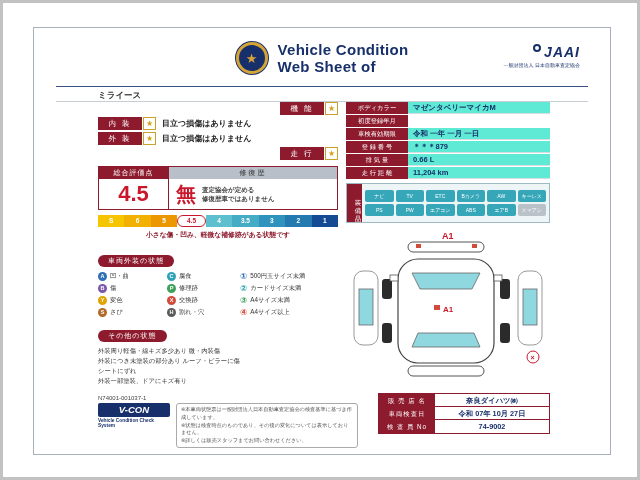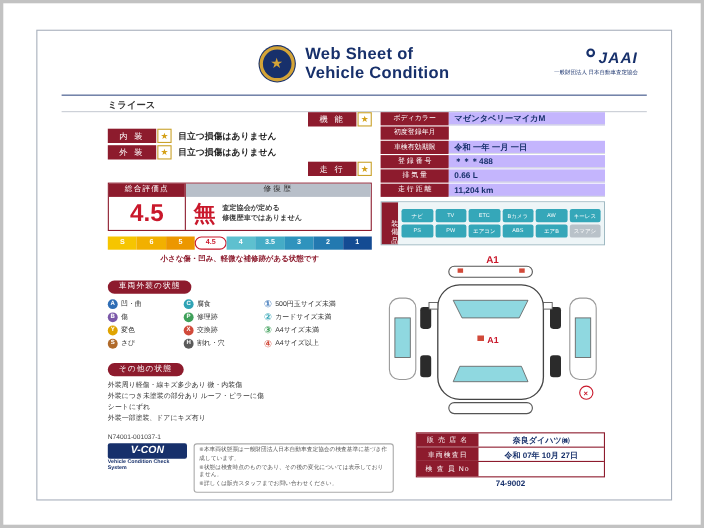--- a/index.html
+++ b/index.html
@@ -45,21 +45,21 @@
 
   
   .scale { display:flex; margin-top:5px; height:12px; }
   .seg { flex:1; color:#fff; font-size:6.5px; font-weight:bold; text-align:center; line-height:12px; }
   .seg.active { color:#c9182b; border:1px solid #c9182b; border-radius:7px; line-height:10px; }
   .scale-note { margin-top:3px; font-size:6.8px; color:#8d1b2d; text-align:center; font-weight:bold; }
 
   
   .info-row { display:flex; height:12px; margin-bottom:1px; }
   .info-label { width:62px; background:#8d1b2d; color:#fff; font-size:6.3px; line-height:12px; text-align:center; }
-  .info-value { flex:1; background:#c4b5fd; border-bottom:1px solid #d7dbe2; font-size:7.5px; line-height:12px; color:#17306b; padding-left:5px; font-weight:bold; }
+  .info-value { flex:1; background:#5eead4; border-bottom:1px solid #d7dbe2; font-size:7.5px; line-height:12px; color:#17306b; padding-left:5px; font-weight:bold; }
 
   
   .equip { display:flex; margin-top:4px; border:1px solid #9fb9c2; height:40px; }
   .equip-label { width:15px; background:#8d1b2d; color:#fff; writing-mode:vertical-rl; font-size:6.5px; letter-spacing:3px; text-align:center; }
   .equip-grid { flex:1; background:#eef5f7; display:grid; grid-template-columns:repeat(6,1fr); gap:2px; padding:3px; align-content:center; }
   .badge { height:12px; border-radius:2px; color:#fff; font-size:5px; display:flex; align-items:center; justify-content:center; overflow:hidden; }
 
   
   .section-ext { margin-top:9px; }
   .ribbon { display:inline-block; background:#8d1b2d; color:#fff; font-size:7px; line-height:12px; padding:0 10px; border-radius:7px; letter-spacing:1px; }
@@ -73,21 +73,21 @@
   .section-other { margin-top:7px; }
   .olines { margin-top:4px; }
   .oline { font-size:6.3px; color:#333; line-height:1.6; }
 
   
   .diagram { margin-top:6px; height:152px; position:relative; }
 
   
   .dealer { margin-top:12px; margin-left:auto; width:172px; border:1px solid #8d1b2d; }
   .drow { display:flex; height:13px; border-bottom:1px solid #8d1b2d; }
-  .drow:last-child { border-bottom:none;flex-direction:column; }
+  .drow:last-child { border-bottom:none; }
   .dlabel { width:56px; background:#8d1b2d; color:#fff; font-size:6.3px; line-height:13px; text-align:center; letter-spacing:1px; }
   .dvalue { flex:1; font-size:7.3px; line-height:13px; color:#17306b; text-align:center; font-weight:bold; }
 
   
   .footer { position:absolute; left:0; bottom:2px; width:260px; }
   .code { font-size:6px; color:#444; }
   .footer-row { display:flex; gap:6px; margin-top:2px; align-items:flex-start; }
   .vcon-wrap { width:72px; flex:none; }
   .vcon { background:#17306b; color:#fff; font-style:italic; font-weight:bold; font-size:9.5px; text-align:center; line-height:14px; border-radius:2px; }
   .vcon-sub { font-size:4.8px; color:#17306b; margin-top:1px; font-weight:bold; }
@@ -99,22 +99,22 @@
 
 <div class="sheet">
   <div class="page">
 
     <div class="header">
       <div class="header-main">
         <div class="emblem">
             <span>★</span>
           </div>
         <div class="title">
+          <div>Vehicle Condition</div>
           <div>Web Sheet of</div>
-          <div>Vehicle Condition</div>
         </div>
       </div>
       <div class="jaai">
         <div class="jaai-mark">
           <span class="jaai-dot"></span>
           <span class="jaai-name">JAAI</span>
         </div>
         <div class="jaai-sub">一般財団法人 日本自動車査定協会</div>
       </div>
     </div>
@@ -255,21 +255,21 @@
           </div>
         <div class="info-row">
             <span class="info-label">初度登録年月</span>
           </div>
         <div class="info-row">
             <span class="info-label">車検有効期限</span>
             <span class="info-value">令和 一年 一月 一日</span>
           </div>
         <div class="info-row">
             <span class="info-label">登 録 番 号</span>
-            <span class="info-value">＊＊＊488</span>
+            <span class="info-value">＊＊＊879</span>
           </div>
         <div class="info-row">
             <span class="info-label">排 気 量</span>
             <span class="info-value">0.66 L</span>
           </div>
         <div class="info-row">
             <span class="info-label">走 行 距 離</span>
             <span class="info-value">11,204 km</span>
           </div>
 

